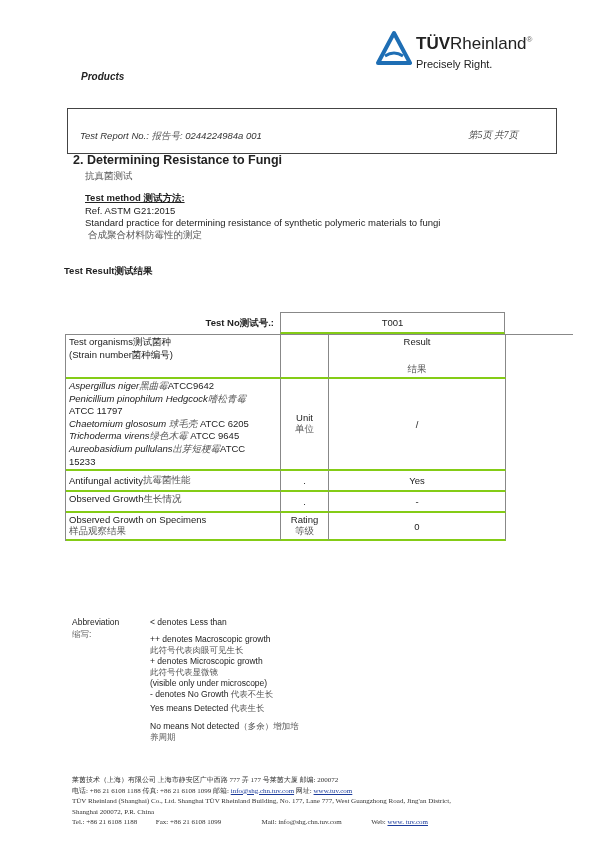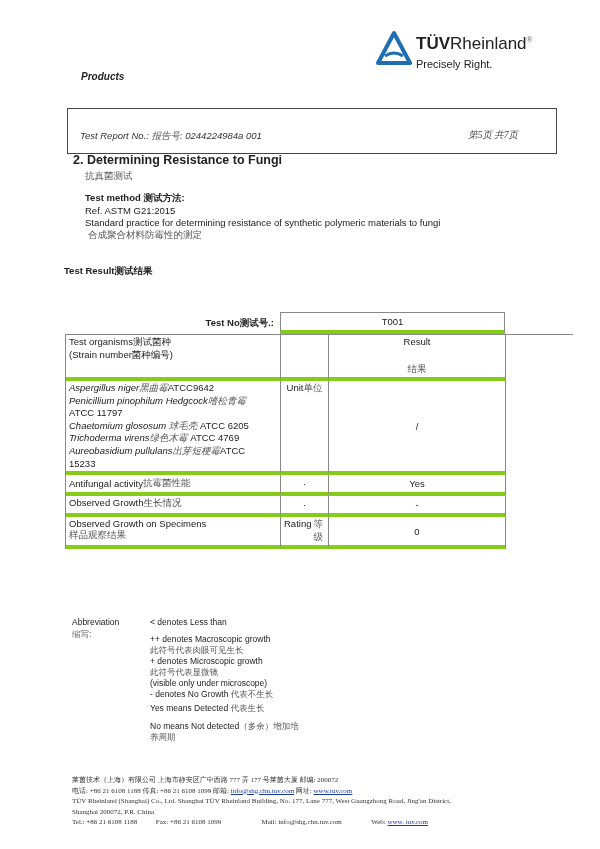--- a/index.html
+++ b/index.html
@@ -15,31 +15,31 @@
   .logo .brand b { font-weight:bold; }
   .logo .brand sup { font-size:8px; color:#666; }
   .logo .tag { position:absolute; left:40px; top:28px; font-size:11px; color:#222; }
   .report-box { left:67px; top:108px; width:488px; height:44px; border:1.2px solid #444; border-top-width:1.5px; }
   .report-no { position:absolute; left:12px; top:21px; font-size:9.5px; font-style:italic; color:#333; }
   .report-no .cn { font-style:italic; }
   .page-no { position:absolute; right:38px; top:20px; font-size:9.5px; font-style:italic; color:#444; font-family:"Liberation Serif", serif; }
   
   .sec-title { left:73px; top:153px; font-size:12.5px; font-weight:bold; color:#222; }
   .sec-cn { left:85px; top:170px; font-size:9.5px; }
-  .tm-title { left:85px; top:192px; font-size:9.5px; font-weight:bold; }
+  .tm-title { left:85px; top:192px; font-size:9.5px; font-weight:bold;text-decoration:underline; }
   .tm-ref { left:85px; top:205px; font-size:9.5px; }
   .tm-desc { left:85px; top:217px; font-size:9.5px; }
   .tm-desc-cn { left:88px; top:229px; font-size:9.5px; }
   .tr-title { left:64px; top:265px; font-size:9.5px; font-weight:bold; }
   
   .tbl { position:absolute; left:65px; top:312px; width:508px; font-size:9.5px; color:#222; }
   .row { position:relative; display:flex; }
-  .cell { box-sizing:border-box; border-right:1px solid #888; border-bottom:4px solid #84cc16; padding:1px 3px; }
+  .cell { box-sizing:border-box; border-right:1px solid #888; border-bottom:2px solid #84cc16; padding:1px 3px; }
   .c1 { width:215px; }
-  .c2 { width:48px; text-align:center; display:flex; flex-direction:row; justify-content:center; }
+  .c2 { width:48px; text-align:center; display:flex; flex-direction:column; justify-content:center; }
   .c3 { width:177px; text-align:center; display:flex; flex-direction:column; justify-content:center;gap:16px; }
   .c23 { width:225px; text-align:center; display:flex; align-items:center; justify-content:center; }
   .lbl { width:215px; text-align:right; font-weight:bold; padding-right:6px; box-sizing:border-box; display:flex; align-items:center; justify-content:flex-end; border-bottom:none; }
   .row-top .c23 { border-top:1px solid #888; }
   .row-top .c23, .row-mid .c23 { border-left:1px solid #888; }
   .row-h .cell { height:22px; }
   .tbl-body { border-left:1px solid #888; border-top:1px solid #888; }
   .org-list i { font-style:italic; }
   .org-line { line-height:12.6px; }
   
@@ -98,21 +98,21 @@
       <div class="cell c3">
         <div>Result</div>
         <div class="cn">结果</div>
       </div>
     </div>
     <div class="row">
       <div class="cell c1 org-list">
         <div class="org-line"><i>Aspergillus niger</i><i class="cn">黑曲霉</i><span>ATCC9642</span></div>
         <div class="org-line"><i>Penicillium pinophilum Hedgcock</i><i class="cn">嗜松青霉</i><br><span>ATCC 11797</span></div>
         <div class="org-line"><i>Chaetomium glososum </i><i class="cn">球毛壳</i><span> ATCC 6205</span></div>
-        <div class="org-line"><i>Trichoderma virens</i><i class="cn">绿色木霉</i><span> ATCC 4769</span></div>
+        <div class="org-line"><i>Trichoderma virens</i><i class="cn">绿色木霉</i><span> ATCC 9645</span></div>
         <div class="org-line" style="width:190px"><i>Aureobasidium pullulans</i><i class="cn">出芽短梗霉</i><span>ATCC 15233</span></div>
       </div>
       <div class="cell c2">
         <div>Unit</div>
         <div class="cn">单位</div>
       </div>
       <div class="cell c3">/</div>
     </div>
     <div class="row" style="height:21px">
       <div class="cell c1" style="display:flex;align-items:center">

